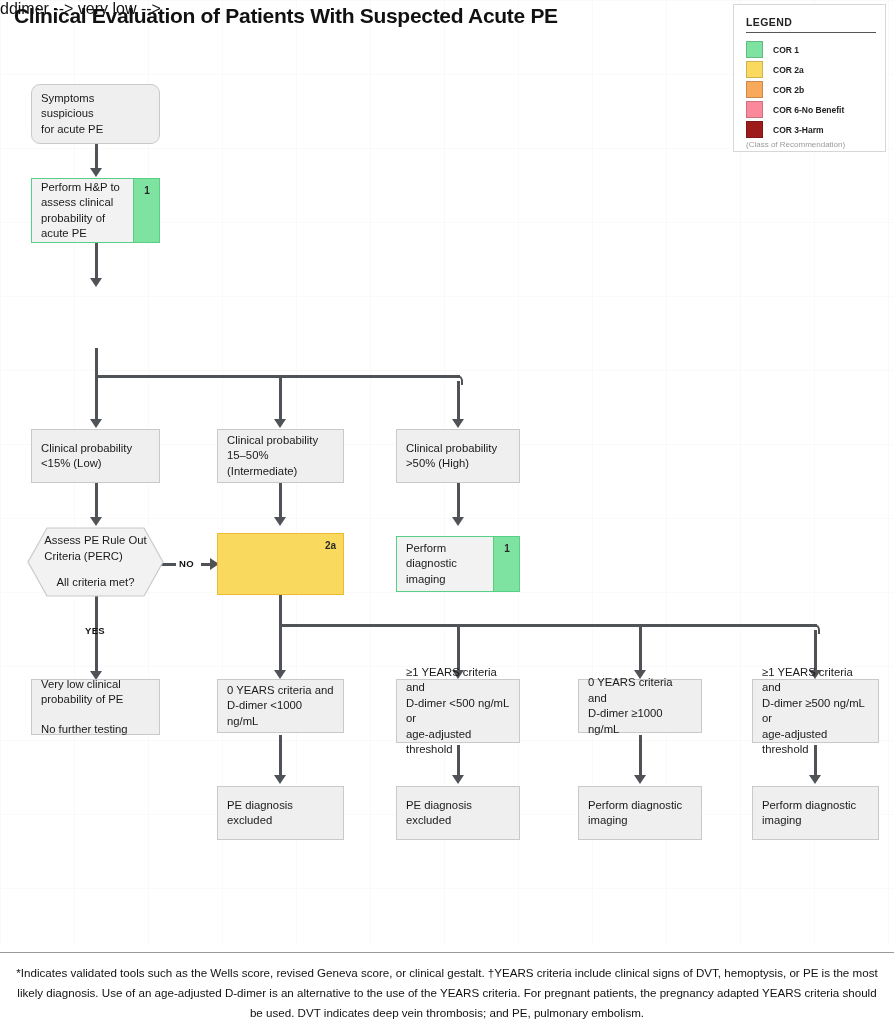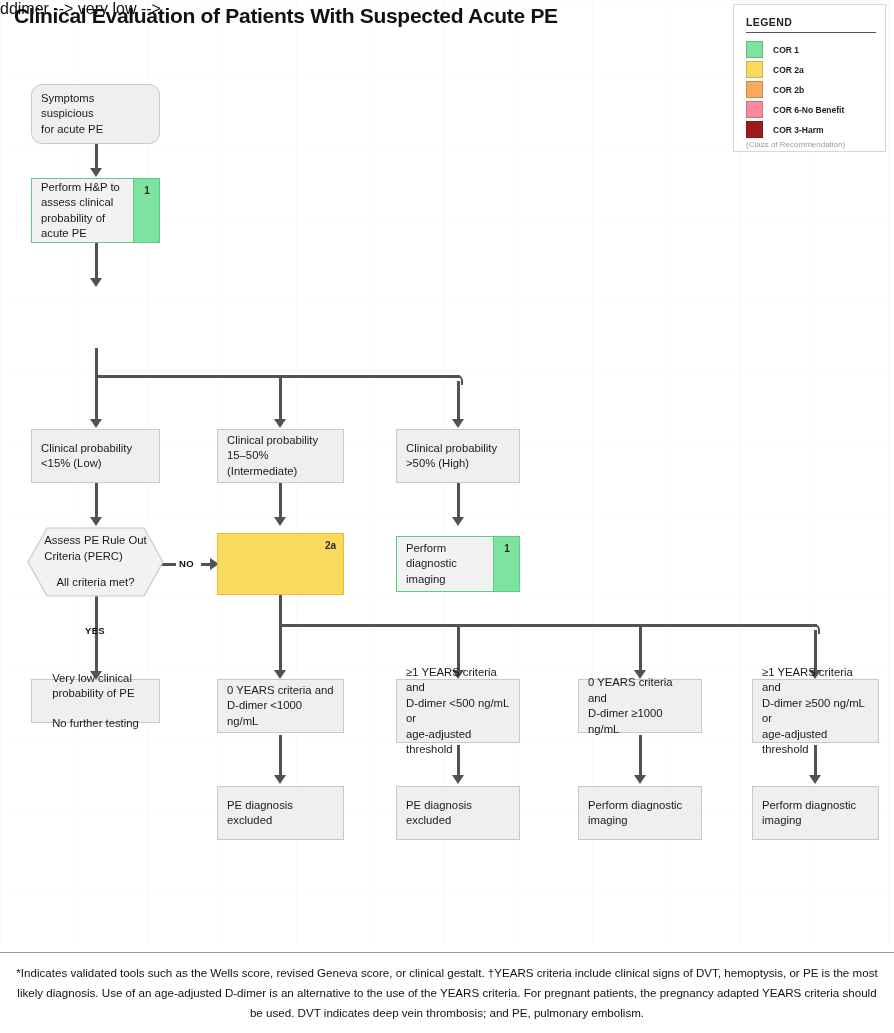--- a/index.html
+++ b/index.html
@@ -215,21 +215,21 @@
   <div class="ln vl" style="left:457px;top:745px;height:32px;"></div>
   <div class="arrow" style="left:451.7px;top:775px;"></div>
 
   <div class="ln vl" style="left:639px;top:735px;height:42px;"></div>
   <div class="arrow" style="left:633.7px;top:775px;"></div>
 
   <div class="ln vl" style="left:814px;top:745px;height:32px;"></div>
   <div class="arrow" style="left:808.7px;top:775px;"></div>
 
   
-  <div class="node rounded" style="left:31px;top:84px;width:129px;height:60px;border-radius:11px;">
+  <div class="node rounded" style="left:31px;top:84px;width:129px;height:60px;">
     <div class="txt">Symptoms suspicious
 for acute PE</div>
   </div>
 
   
   <div class="cor" style="left:31px;top:178px;width:129px;height:65px;">
     <div class="plate" style="background:#7EE2A0;border:1px solid #57CF84;"></div>
     <div class="body" style="width:103px;border-color:#57CF84;background:#f2f2f2;">
       <div class="txt">Perform H&amp;P to
 assess clinical
@@ -283,21 +283,21 @@
     <div class="body" style="width:98px;border-color:#57CF84;background:#f2f2f2;">
       <div class="txt">Perform diagnostic
 imaging</div>
     </div>
     <div class="tab" style="width:26px;">
       <span>1</span>
     </div>
   </div>
 
   
-  <div class="node" style="left:31px;top:679px;width:129px;height:44px;justify-content:center;">
+  <div class="node" style="left:31px;top:679px;width:129px;height:56px;">
     <div class="txt" style="line-height:15px;">Very low clinical
 probability of PE
 
 No further testing</div>
   </div>
 
   <div class="node" style="left:217px;top:679px;width:127px;height:54px;">
     <div class="txt">0 YEARS criteria and
 D-dimer &lt;1000 ng/mL</div>
   </div>

